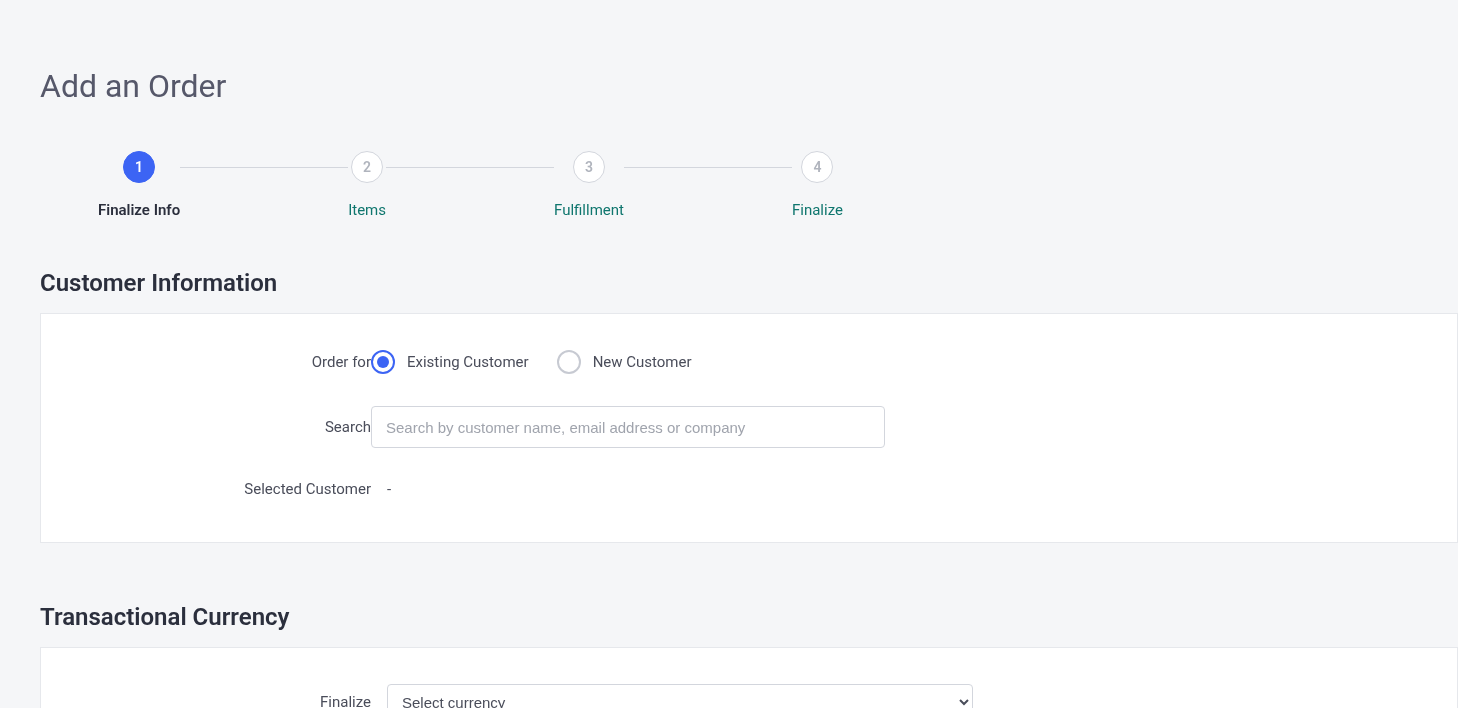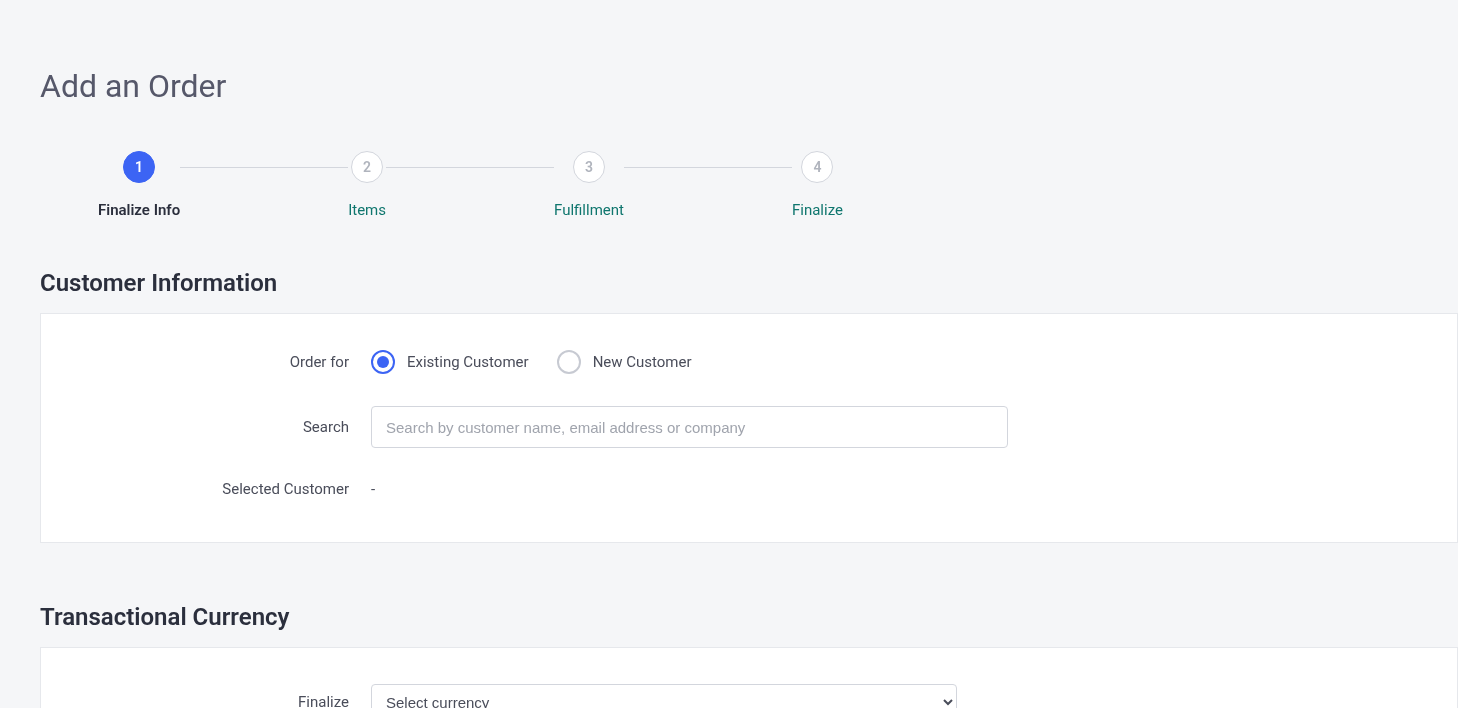--- a/index.html
+++ b/index.html
@@ -77,25 +77,24 @@
   .panel {
     background: #fff;
     border: 1px solid #e6e8ec;
     padding: 36px 0 44px 0;
   }
   .form-row {
     display: flex;
     align-items: center;
     margin-bottom: 32px;
   }
-  .form-row:last-child { margin-bottom: 0; }
+  .form-row:last-child { margin-bottom: 0; gap: 16px; }
   .form-label {
     width: 330px;
     text-align: right;
-    padding-right: 22px;
     font-size: 15px;
     color: #4a4d5a;
   }
   .form-control {
     display: flex;
     align-items: center;
     gap: 28px;
   }
   .radio {
     display: inline-flex;
@@ -121,21 +120,21 @@
     border-radius: 50%;
     background: #3c64f4;
     display: none;
   }
   .radio.selected .radio-dot { display: block; }
   .radio-text {
     font-size: 15px;
     color: #4a4d5a;
   }
   .text-input {
-    width: 637px;
+    width: 514px;
     height: 42px;
     border: 1px solid #d3d6dd;
     border-radius: 4px;
     padding: 0 14px;
     font-size: 15px;
     color: #0369a1;
   }
   .text-input::placeholder { color: #a0a4ad; }
   .static-value {
     font-size: 15px;

